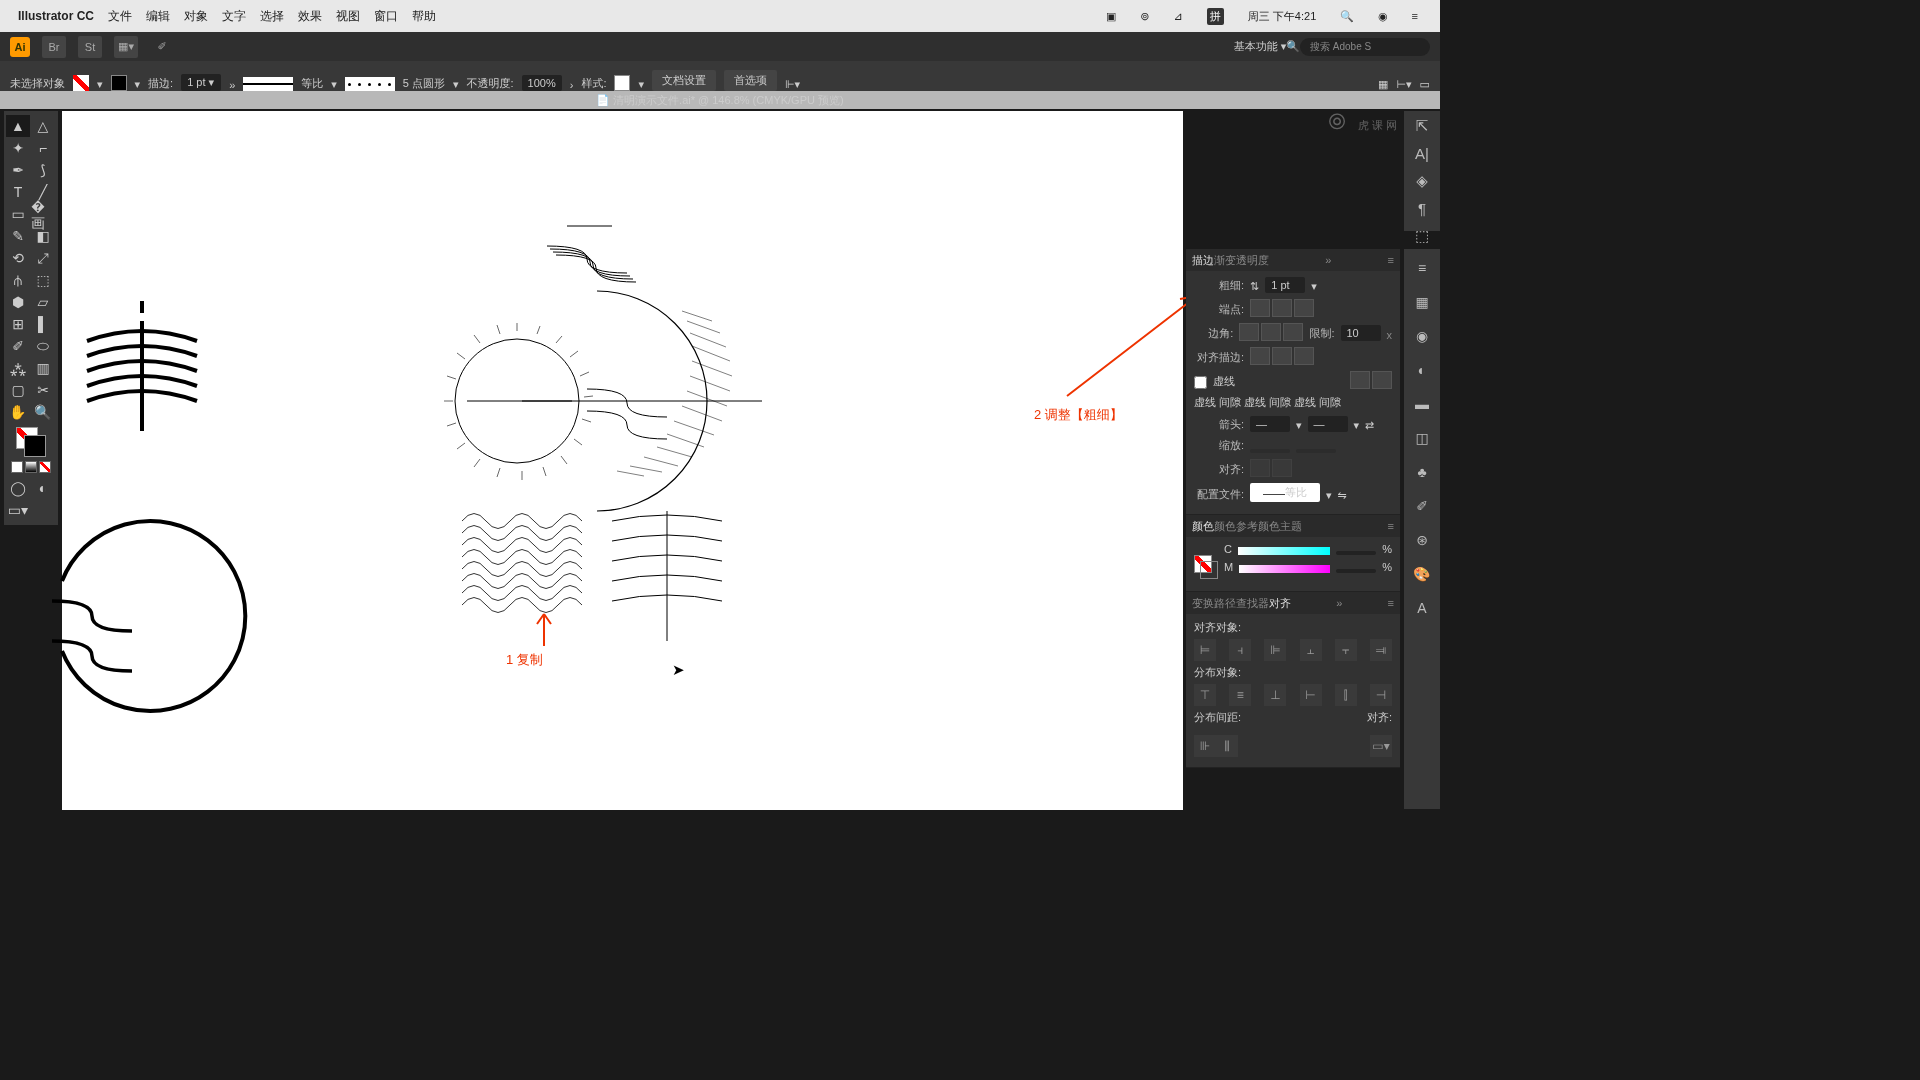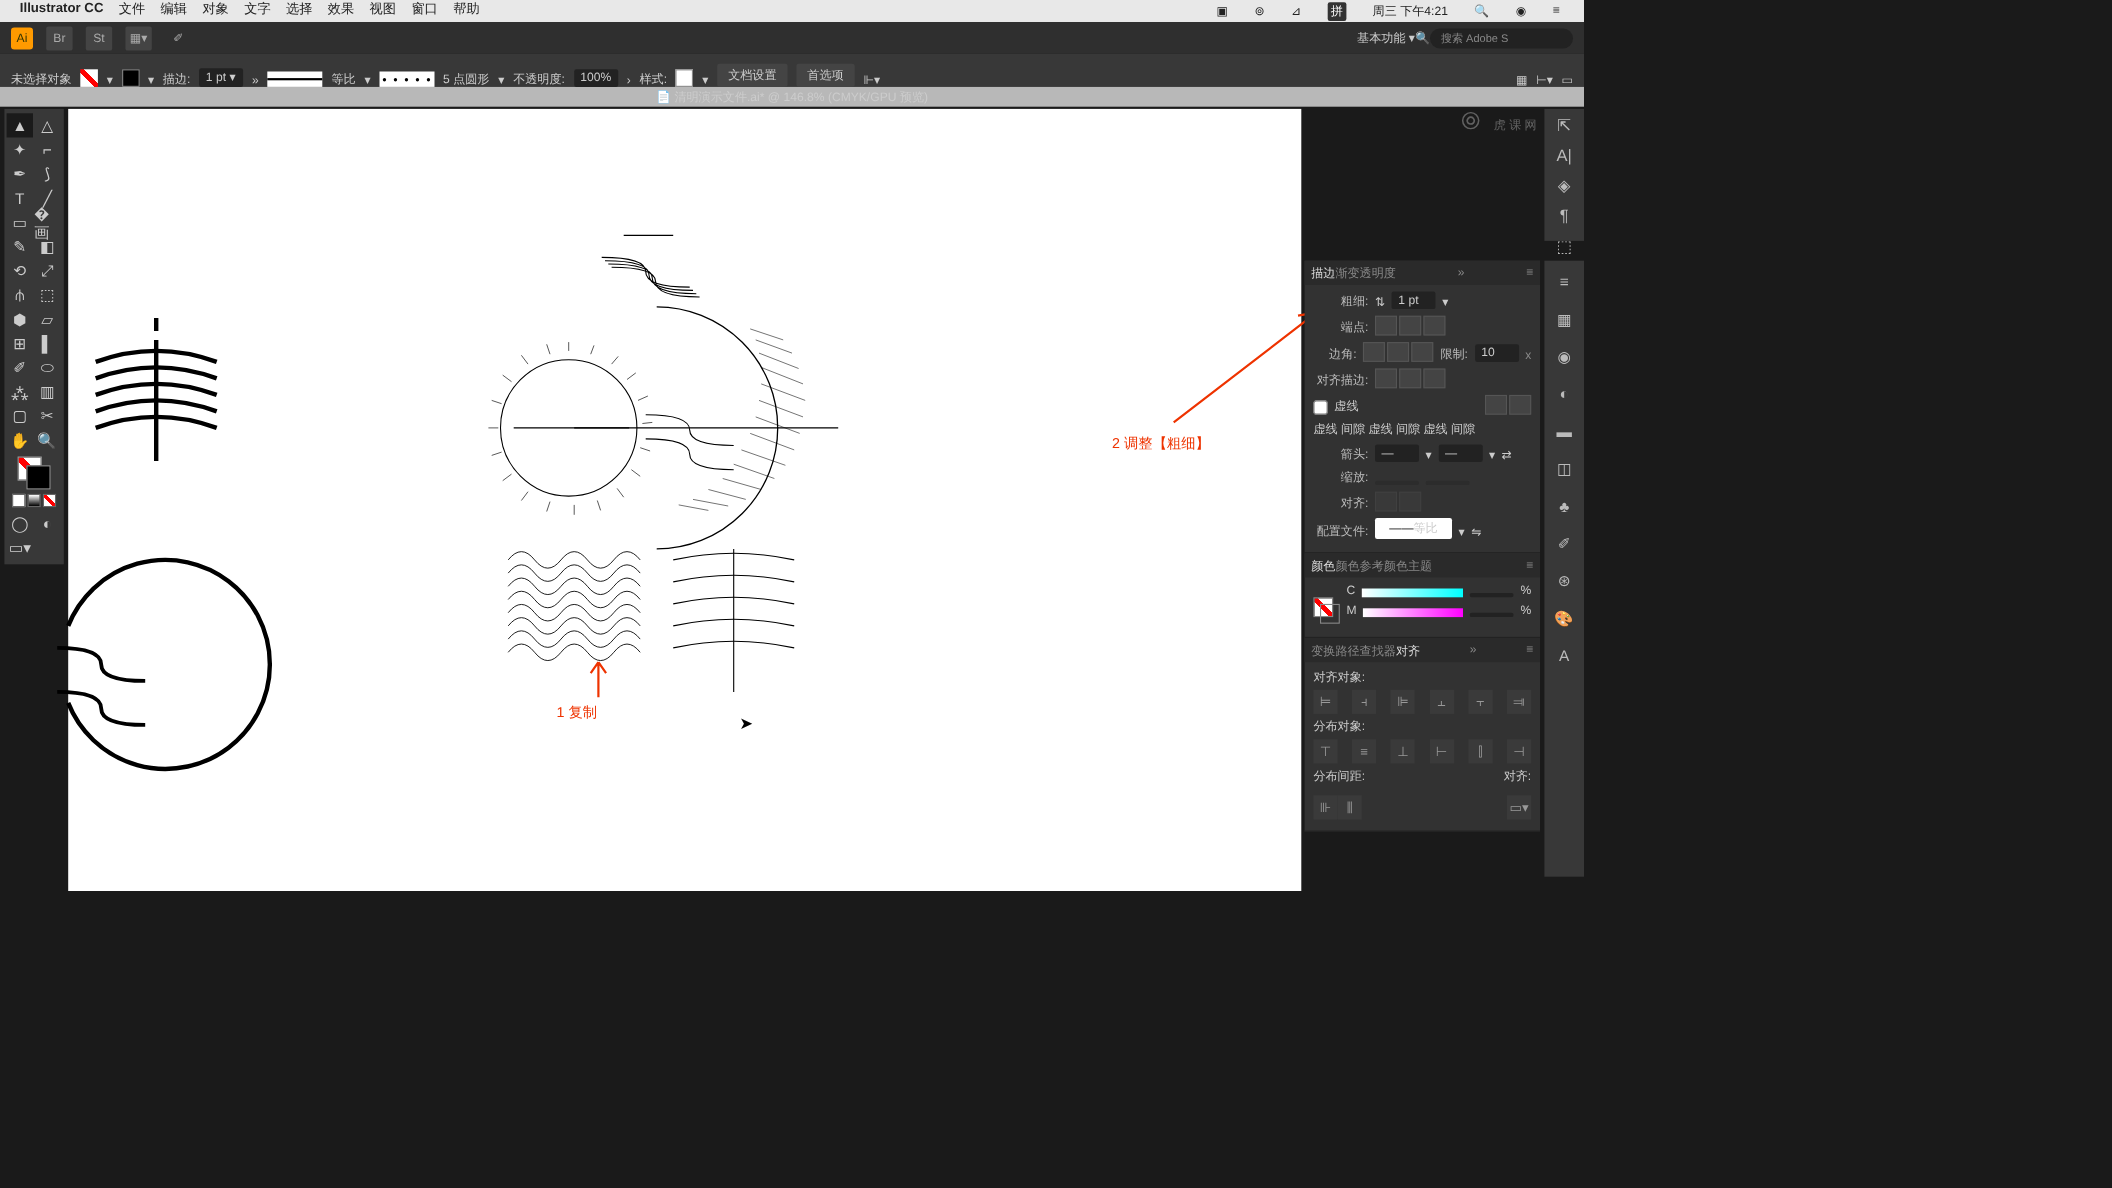--- a/index.html
+++ b/index.html
@@ -1,23 +1,23 @@
 <!DOCTYPE html>
 <html><head>
 <meta charset="utf-8">
 <style>
 *{margin:0;padding:0;box-sizing:border-box;font-family:-apple-system,sans-serif;font-size:11px;color:#ccc;user-select:none}
 body{background:#1a1a1a;width:1440px;height:810px;overflow:hidden;position:relative}
-.menubar{height:20px;background:#e8e8e8;display:flex;padding:0 8px;color:#333}
+.menubar{height:32px;background:#e8e8e8;display:flex;align-items:center;padding:0 8px;color:#333}
 .menubar span{margin-right:14px;color:#222;font-size:12px}
 .menubar .apple{font-size:14px;margin-right:10px}
 .menubar .right{margin-left:auto;display:flex;gap:10px;align-items:center}
 .menubar .right span{font-size:11px}
 .appbar{height:29px;background:#2f2f2f;display:flex;align-items:center;padding:0 10px;gap:12px}
-.appbar .ai{background:#ff9a00;color:#330;width:20px;height:20px;display:flex;align-items:center;justify-content:center;font-weight:normal;border-radius:3px}
+.appbar .ai{background:#ff9a00;color:#330;width:20px;height:20px;display:flex;align-items:center;justify-content:center;font-weight:bold;border-radius:3px}
 .appbar .iconbtn{width:24px;height:22px;background:#444;border-radius:2px;display:flex;align-items:center;justify-content:center;color:#aaa}
 .appbar .right{margin-left:auto;display:flex;align-items:center;}
 .appbar .searchbox{background:#222;border-radius:10px;padding:2px 10px;color:#888;font-size:10px;width:130px}
 .controlbar{height:30px;background:#383838;display:flex;align-items:flex-end;padding:0 10px;gap:8px;font-size:11px;color:#bbb}
 .controlbar .nofill{background:linear-gradient(45deg,#fff 40%,red 40%,red 60%,#fff 60%);width:16px;height:16px}
 .controlbar .black{background:#000;width:16px;height:16px;border:1px solid #888}
 .controlbar .white{background:#fff;width:16px;height:16px;border:1px solid #888}
 .controlbar .field{background:#222;padding:2px 6px;border-radius:2px;min-width:40px;display:inline-block}
 .controlbar .btn{background:#444;padding:3px 10px;border-radius:2px}
 .controlbar .dots{background:#fff;width:50px;height:14px;display:flex;align-items:center;justify-content:space-around}
@@ -252,21 +252,21 @@
       </g>
     </svg>
 
     <svg class="arrow" style="left:470px;top:495px" width="24" height="40">
         <path d="M12 40 L12 8 M12 8 L5 18 M12 8 L19 18" stroke="#e30" stroke-width="2" fill="none"></path>
       </svg>
     <div class="annot" style="left:444px;top:540px">1 复制</div>
     <svg class="arrow" style="left:1000px;top:180px" width="140" height="110">
         <path d="M5 105 L135 5 M135 5 L118 8 M135 5 L130 22" stroke="#e30" stroke-width="2" fill="none"></path>
       </svg>
-    <div class="annot" style="left:949px;top:295px">2 调整【粗细】</div>
+    <div class="annot" style="left:972px;top:295px">2 调整【粗细】</div>
 
     <div style="position:absolute;left:610px;top:550px;color:#000;font-size:15px">➤</div>
   </div>
 
   <div class="rightdock">
     <div>⇱</div>
     <div>A|</div>
     <div>◈</div>
     <div>¶</div>
     <div>⬚</div>

